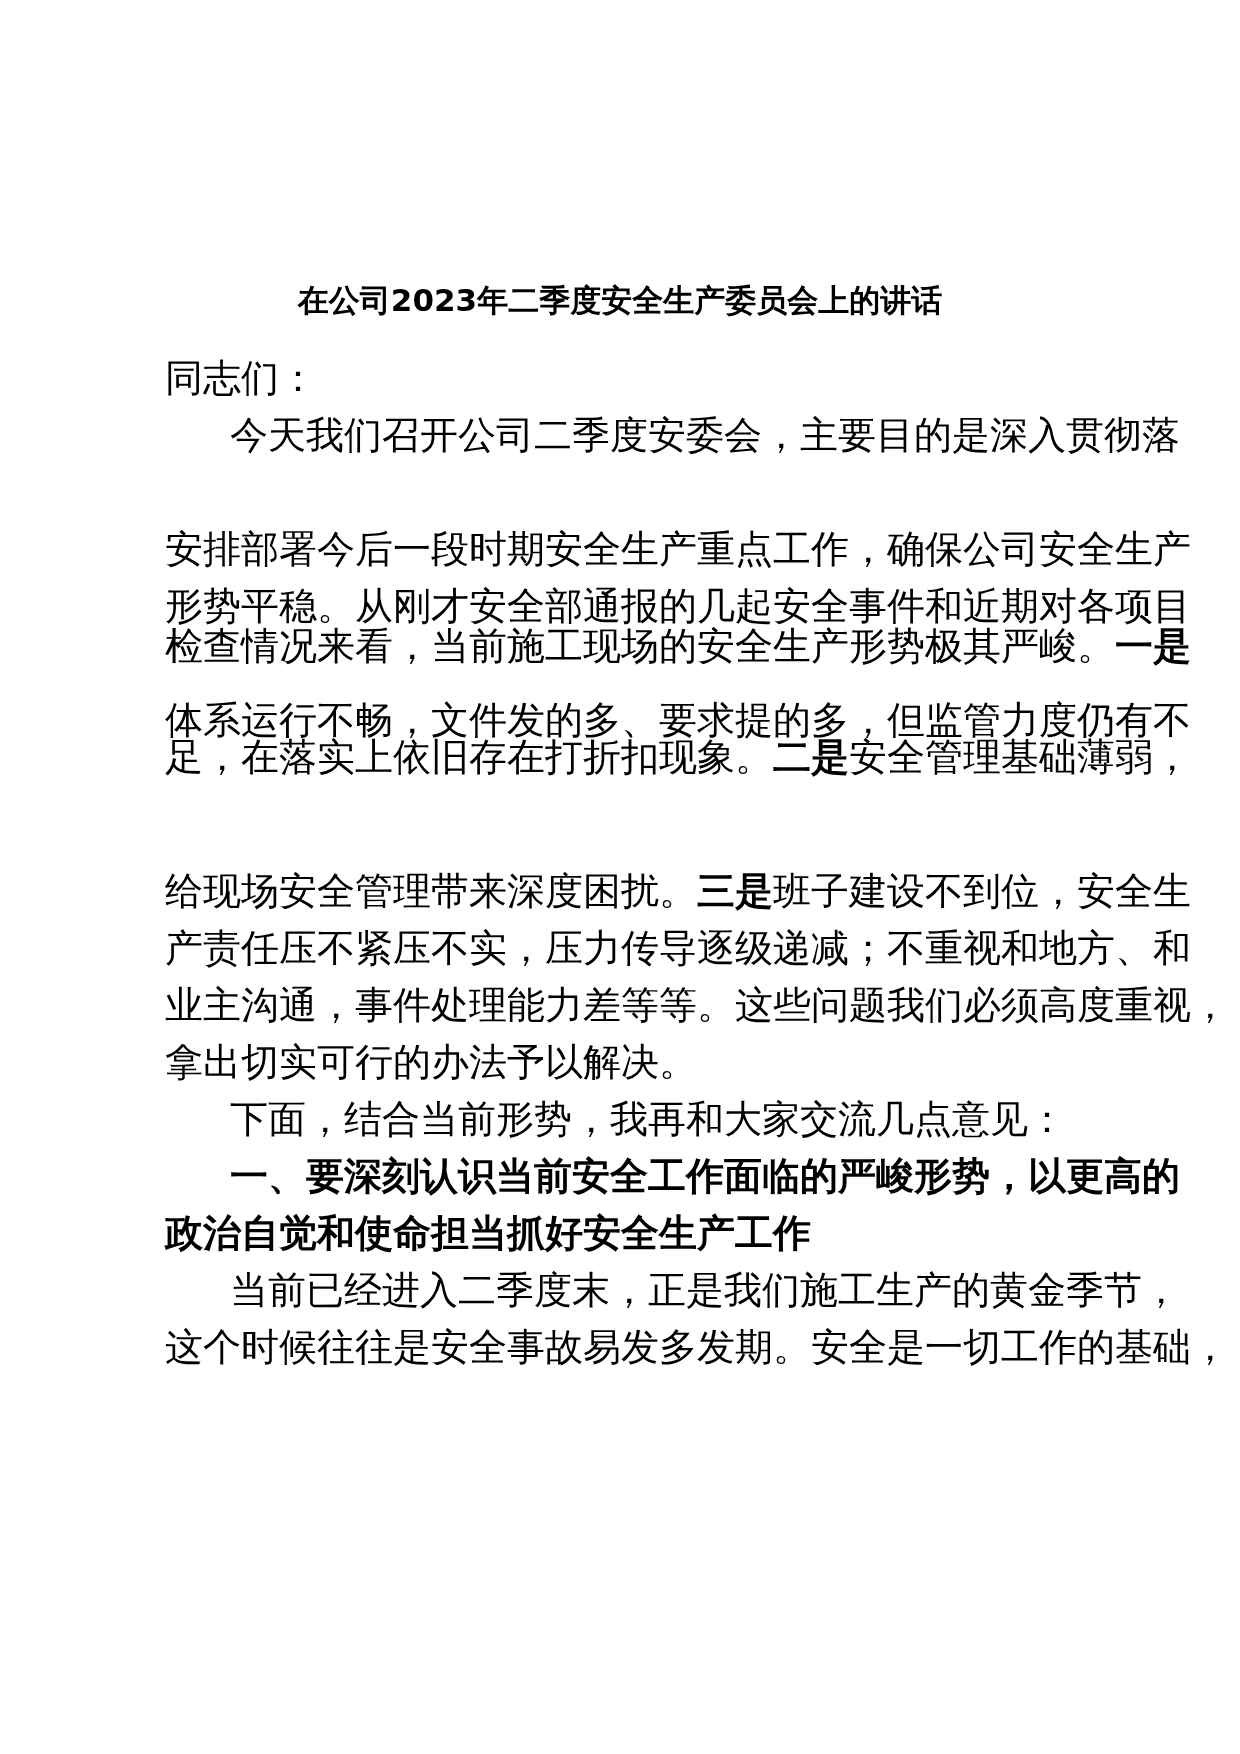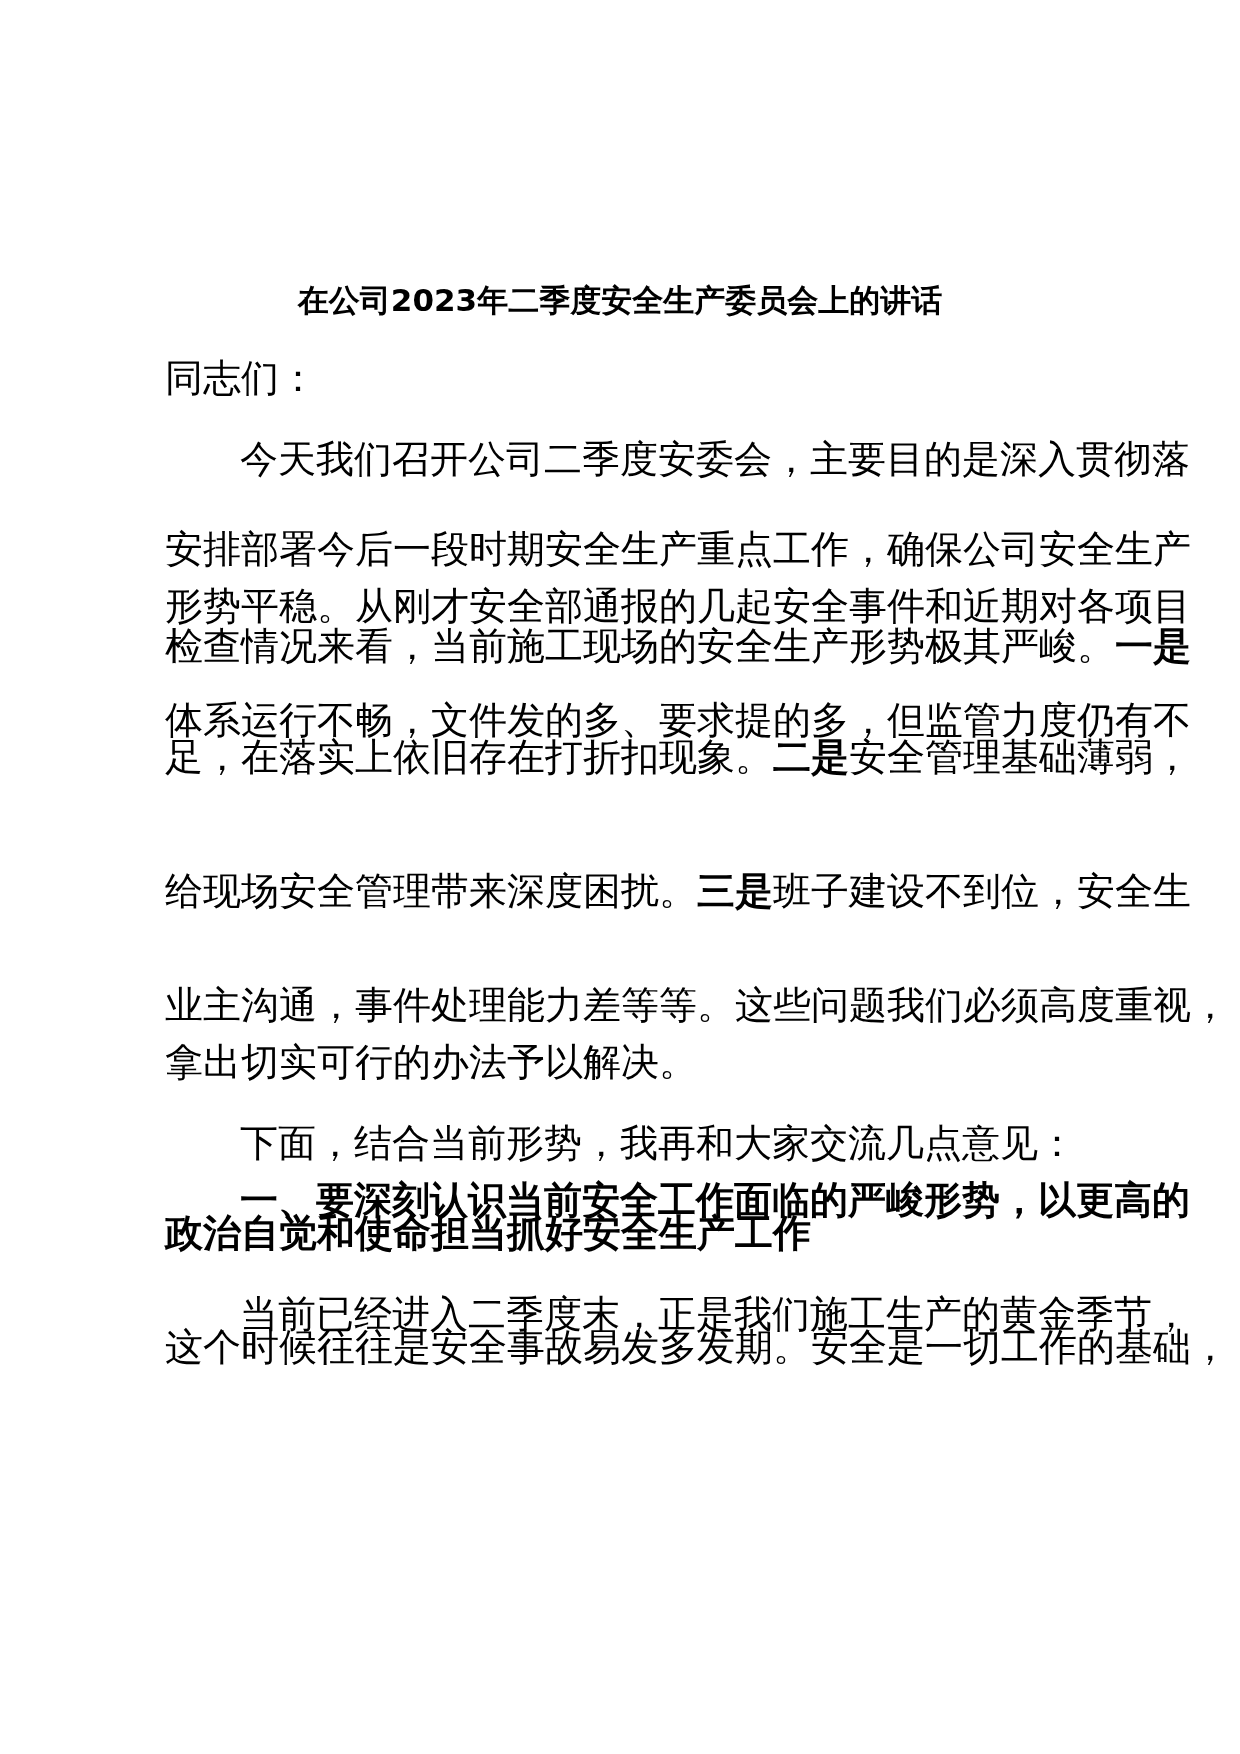--- a/index.html
+++ b/index.html
@@ -35,21 +35,21 @@
       line-height: 48px;
       white-space: nowrap;
     }
     .line {
       position: absolute;
       left: 165px;
       font-size: 38px;
       line-height: 48px;
       white-space: nowrap;
     }
-    .indent { left: 240px; margin-top: 24px; }
+    .indent { left: 230px; }
     .bold { font-weight: bold; }
   </style>
 </head>
 <body>
 
 <div class="page">
 
   <div class="title">在公司2023年二季度安全生产委员会上的讲话</div>
 
   <div class="line" style="top:354px;">同志们：</div>
@@ -68,20 +68,23 @@
   </div>
   <div class="line" style="top:696px;">
     <span>体系运行不畅，文件发的多、要求提的多，但监管力度仍有不</span>
   </div>
   <div class="line" style="top:719px;margin-top:14px;">
     <span>足，在落实上依旧存在打折扣现象。</span><span class="bold">二是</span><span>安全管理基础薄弱，</span>
   </div>
   <div class="line" style="top:867px;">
     <span>给现场安全管理带来深度困扰。</span><span class="bold">三是</span><span>班子建设不到位，安全生</span>
   </div>
+  <div class="line" style="top:924px;">
+    <span>产责任压不紧压不实，压力传导逐级递减；不重视和地方、和</span>
+  </div>
   <div class="line" style="top:981px;">
     <span>业主沟通，事件处理能力差等等。这些问题我们必须高度重视，</span>
   </div>
   <div class="line" style="top:1038px;">
     <span>拿出切实可行的办法予以解决。</span>
   </div>
 
   <div class="line indent" style="top:1095px;">
     <span>下面，结合当前形势，我再和大家交流几点意见：</span>
   </div>

